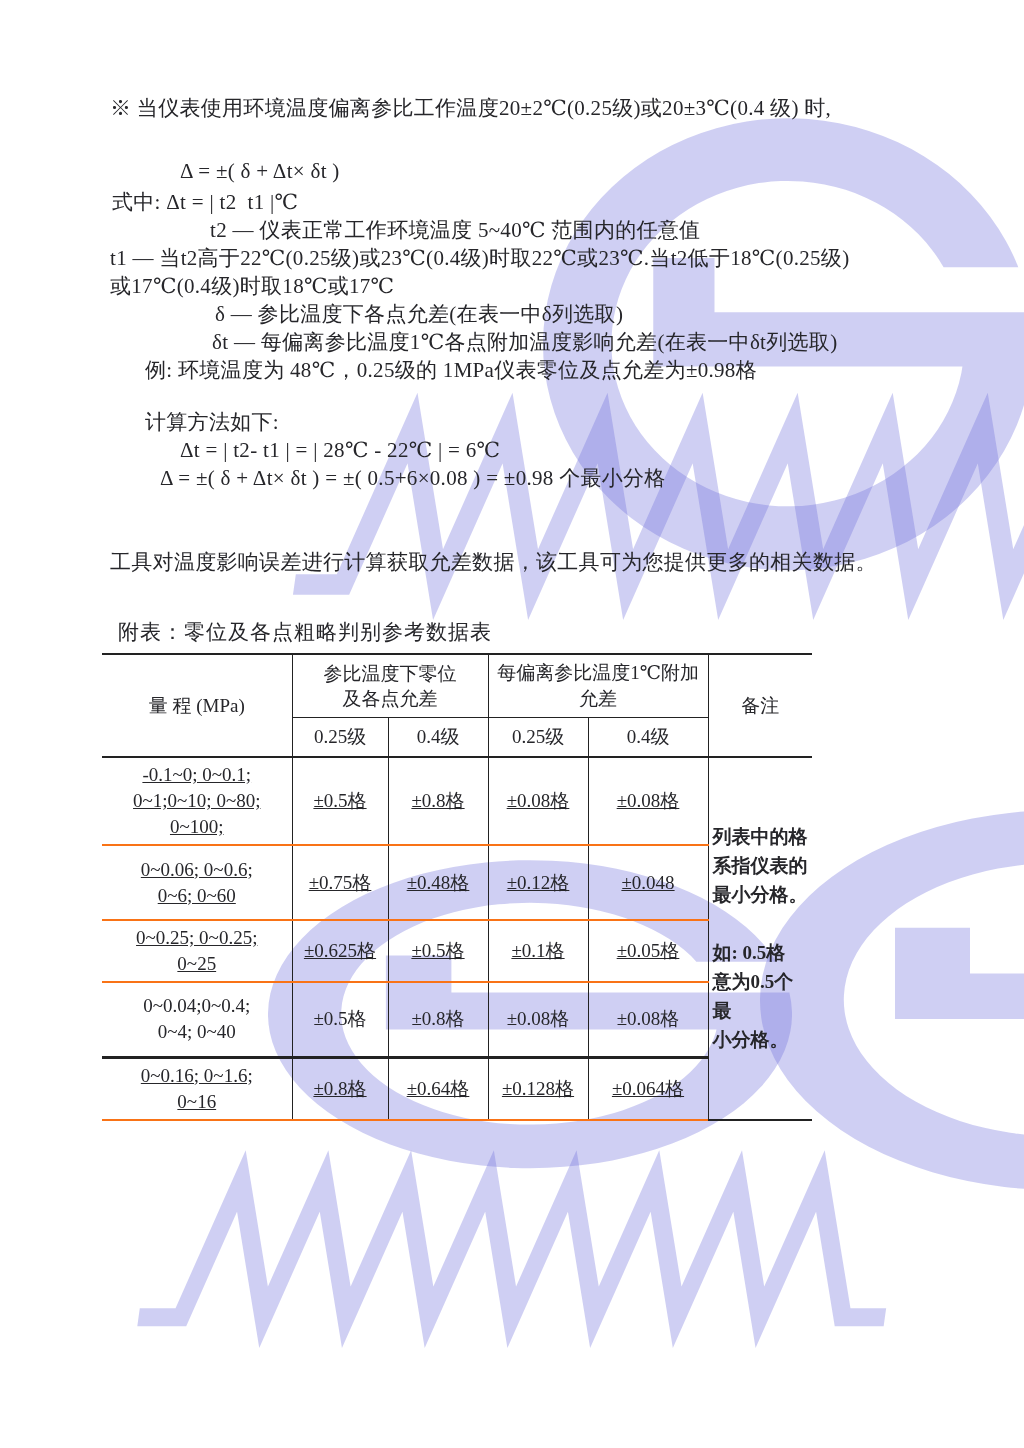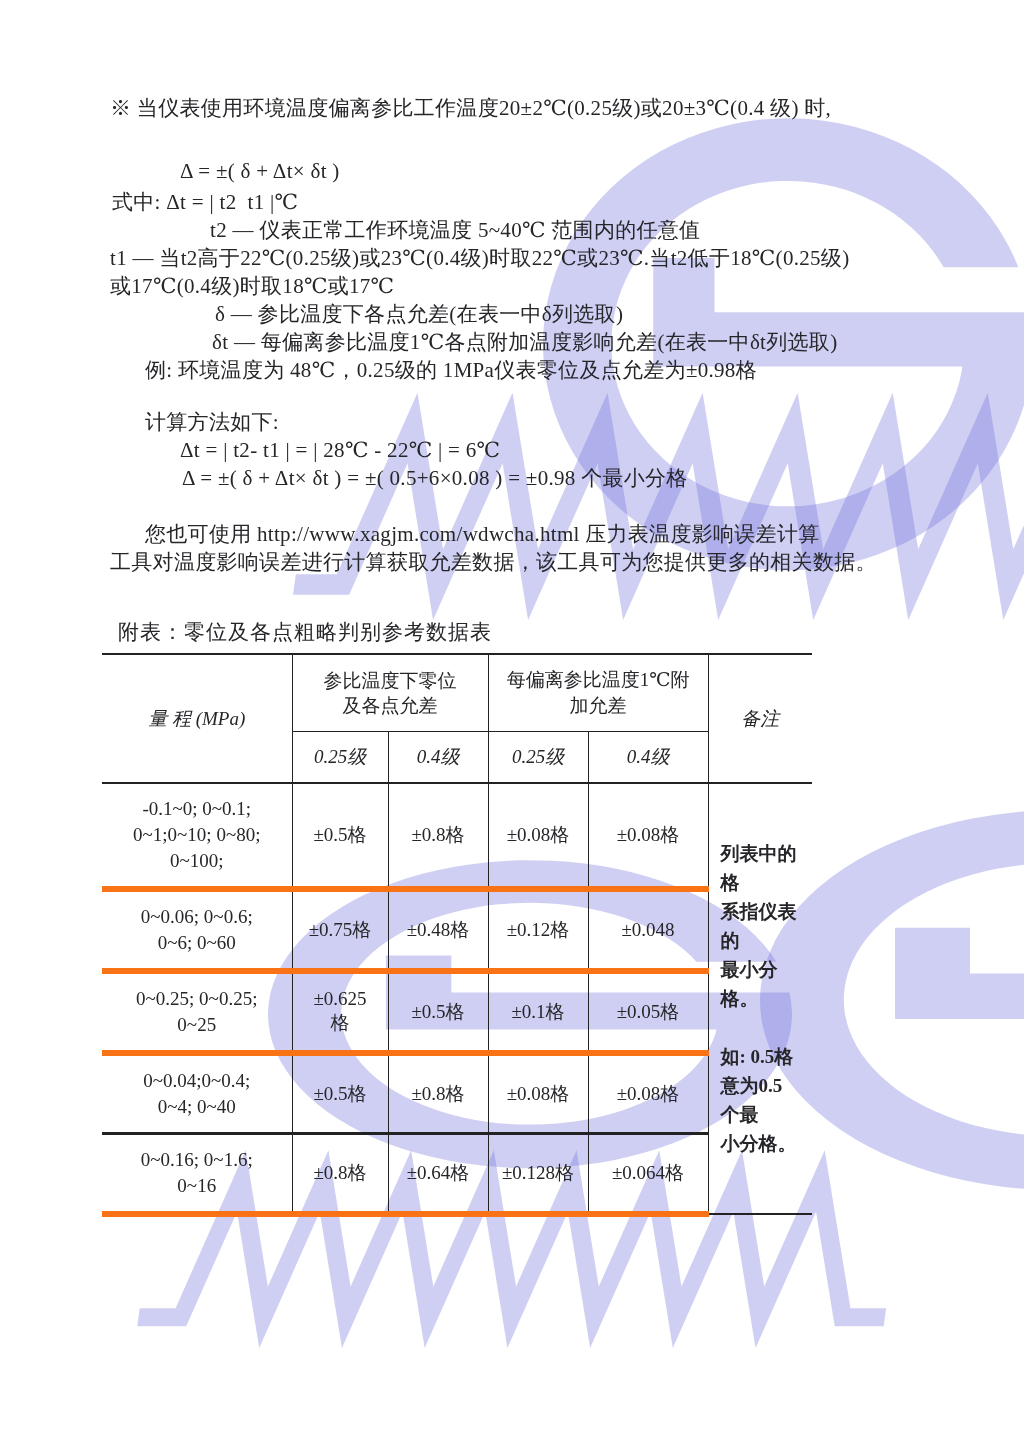--- a/index.html
+++ b/index.html
@@ -22,26 +22,26 @@
     white-space:pre;
     letter-spacing:0.3px;
   }
   .title { font-size:21px; letter-spacing:1px; }
   table.dt {
     position:absolute; left:102px; top:653px;
     width:710px;
     border-collapse:collapse; table-layout:fixed;
     font-size:19px; text-align:center; color:#26262a;
   }
-  .dt td { padding:12px; vertical-align:middle; }
+  .dt td { padding:4px; vertical-align:middle; }
   .bt  { border-top:2px solid #222222; }
   .vl  { border-left:1px solid #222222; }
   .gdiv { border-bottom:1px solid #222222; }
-  .hb  { border-bottom:2px solid #222222;font-style:italic; }
-  .db  { border-bottom:6px solid #f97316; }
+  .hb  { border-bottom:2px solid #222222; }
+  .db  { border-bottom:2px solid #f97316;text-decoration:underline; }
   .db3 { border-bottom:3px solid #222222; }
   .grp { line-height:25px; }
   .rangecell div { line-height:26px; }
   .remark-cell {
     text-align:left; padding-left:7px;
     font-size:19px;
     border-bottom:2px solid #222222;
   }
   .remark-cell .rl { min-height:29px; line-height:29px;font-weight:bold; }
 </style>
@@ -71,23 +71,22 @@
   <div class="tl" style="left:112px;top:189px">式中: Δt = | t2  t1 |℃</div>
   <div class="tl" style="left:210px;top:217px">t2 — 仪表正常工作环境温度 5~40℃ 范围内的任意值</div>
   <div class="tl" style="left:110px;top:245px">t1 — 当t2高于22℃(0.25级)或23℃(0.4级)时取22℃或23℃.当t2低于18℃(0.25级)</div>
   <div class="tl" style="left:110px;top:273px">或17℃(0.4级)时取18℃或17℃</div>
   <div class="tl" style="left:215px;top:301px">δ — 参比温度下各点允差(在表一中δ列选取)</div>
   <div class="tl" style="left:212px;top:329px">δt — 每偏离参比温度1℃各点附加温度影响允差(在表一中δt列选取)</div>
   <div class="tl" style="left:145px;top:357px">例: 环境温度为 48℃，0.25级的 1MPa仪表零位及点允差为±0.98格</div>
 
   <div class="tl" style="left:145px;top:409px">计算方法如下:</div>
   <div class="tl" style="left:180px;top:437px">Δt = | t2- t1 | = | 28℃ - 22℃ | = 6℃</div>
-  <div class="tl" style="left:182px;top:465px">Δ = ±( δ + Δt× δt ) = ±( 0.5+6×0.08 ) = ±0.98 个最小分格</div>
+  <div class="tl" style="left:160px;top:465px">Δ = ±( δ + Δt× δt ) = ±( 0.5+6×0.08 ) = ±0.98 个最小分格</div>
 
-  <div class="tl" style="left:145px;top:521px">您也可使用 http://www.xagjm.com/wdwcha.html 压力表温度影响误差计算</div>
   <div class="tl" style="left:110px;top:549px">工具对温度影响误差进行计算获取允差数据，该工具可为您提供更多的相关数据。</div>
 
   <div class="tl title" style="left:118px;top:619px">附表：零位及各点粗略判别参考数据表</div>
 
   <table class="dt">
     <colgroup>
       <col style="width:190px">
         <col style="width:96px">
         <col style="width:100px">
       <col style="width:100px">

